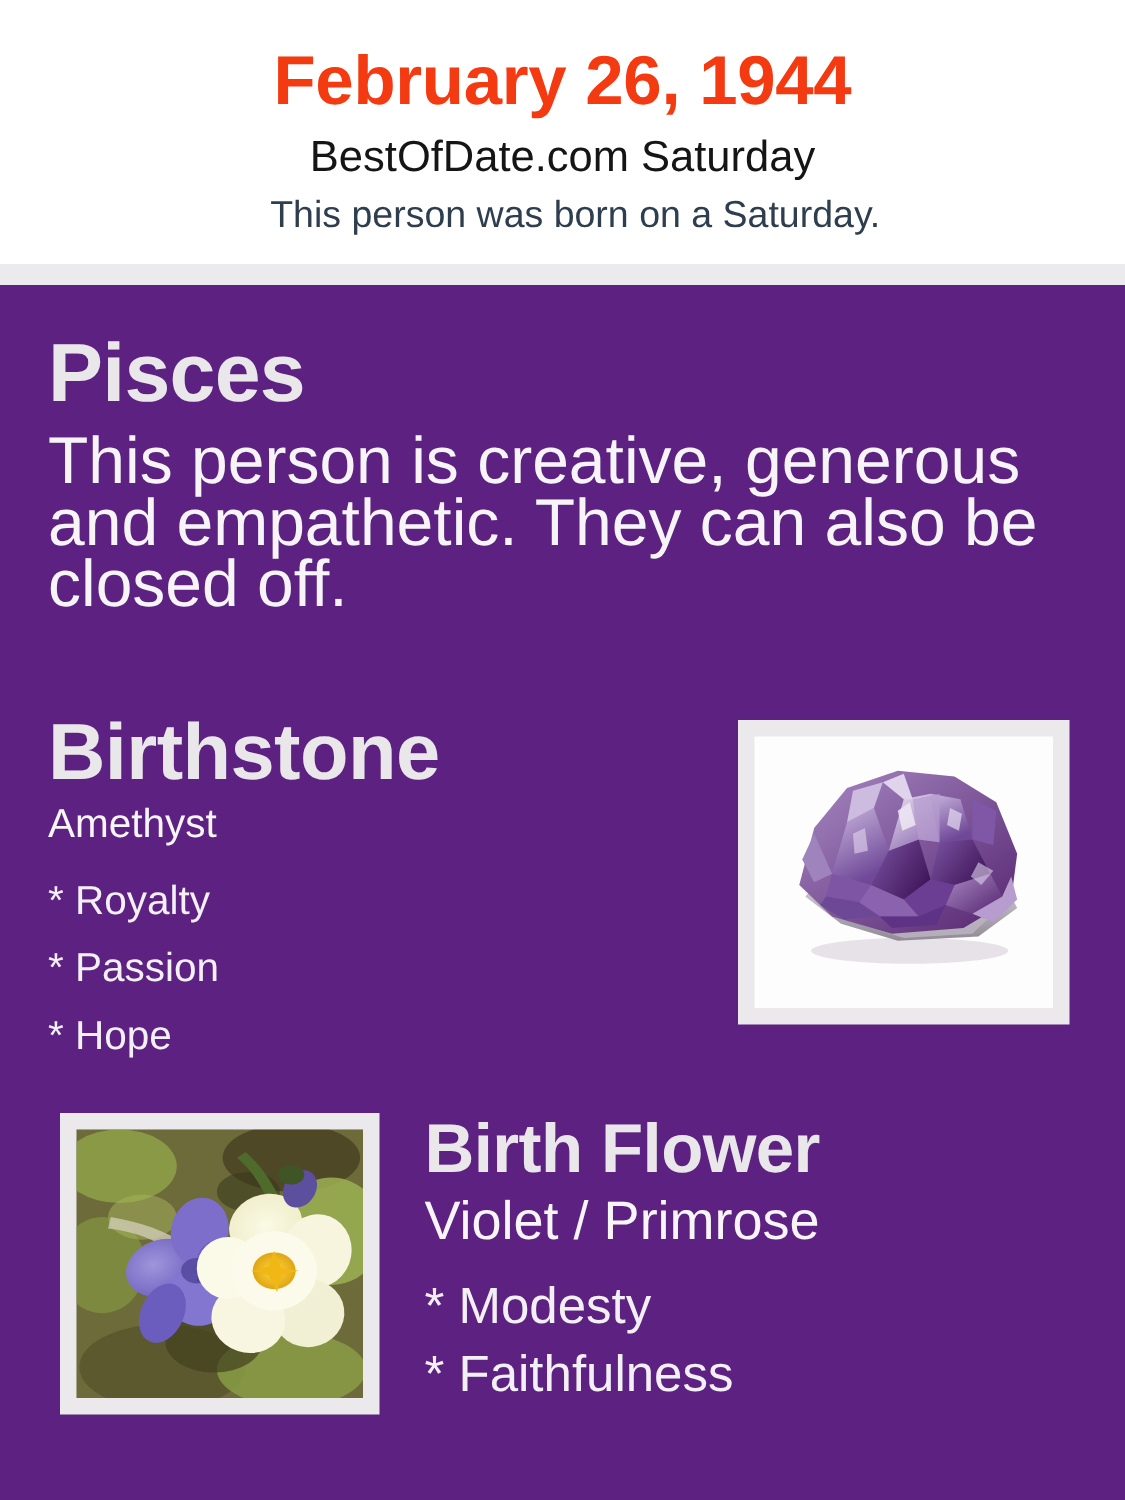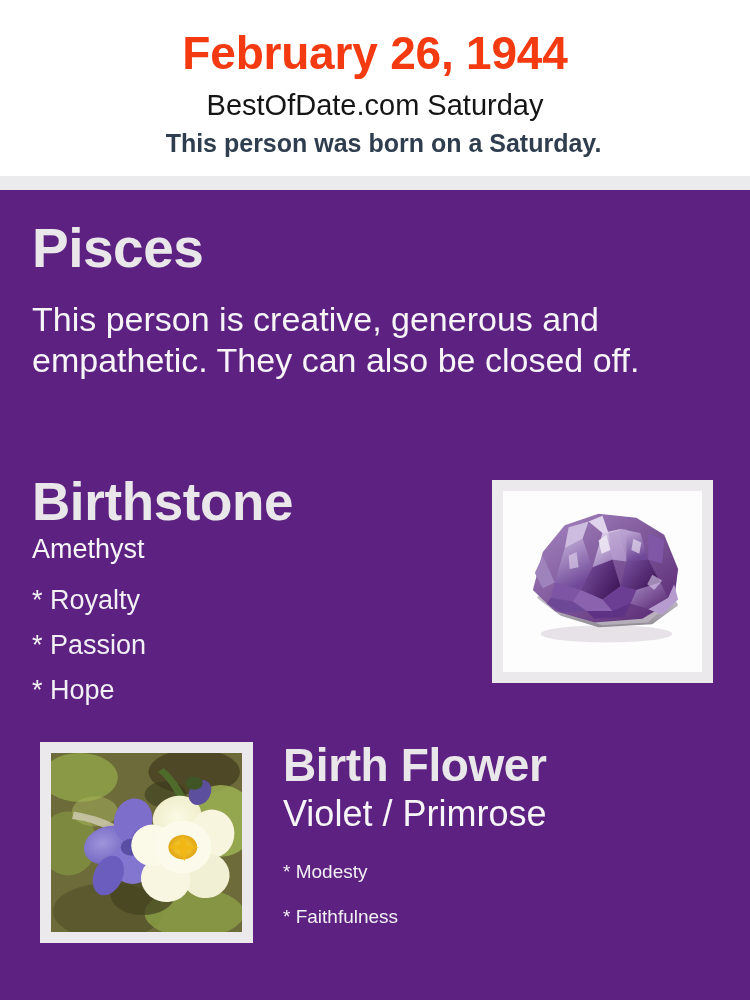--- a/index.html
+++ b/index.html
@@ -51,21 +51,21 @@
     line-height: 34px;
     color: #151515;
     white-space: nowrap;
   }
 
   .header-note {
     position: absolute;
     left: 0; right: 0;
     top: 128px;
     font-size: 25px;
-    font-weight: bold;
+    font-weight: normal;
     line-height: 30px;
     color: #2f3e4e;
     white-space: nowrap;
     padding-left: 17px;
   }
 
   .header-rule {
     position: absolute;
     left: 0; top: 176px;
     width: 750px;
@@ -92,22 +92,22 @@
 
   .zodiac-name {
     font-size: 55px;
     font-weight: bold;
     line-height: 58px;
     color: #e9e7ea;
     letter-spacing: -0.5px;
   }
 
   .zodiac-desc {
-    margin-top: 22px;
-    font-size: 34px;
+    margin-top: 10px;
+    font-size: 44px;
     font-weight: normal;
     line-height: 41px;
     color: #f6f4f7;
     max-width: 672px;
   }
 
   
   .birthstone-text {
     position: absolute;
     left: 32px;
@@ -194,21 +194,21 @@
   .flower-text {
     position: absolute;
     left: 283px;
     top: 738px;
     width: 450px;
   }
 
   .flower-text .section-title { font-size: 46px; line-height: 54px; }
   .flower-text .section-value { font-size: 36px; line-height: 42px; }
   .flower-text .trait-list { margin-top: 14px; }
-  .flower-text .trait-item { font-size: 19px; line-height: 45px; }
+  .flower-text .trait-item { font-size: 34px; line-height: 45px; }
 </style>
 </head>
 <body>
 
 <div id="card">
 
   <div class="header">
     <div class="header-date">February 26, 1944</div>
     <div class="header-site">BestOfDate.com Saturday</div>
     <div class="header-note">This person was born on a Saturday.</div>

